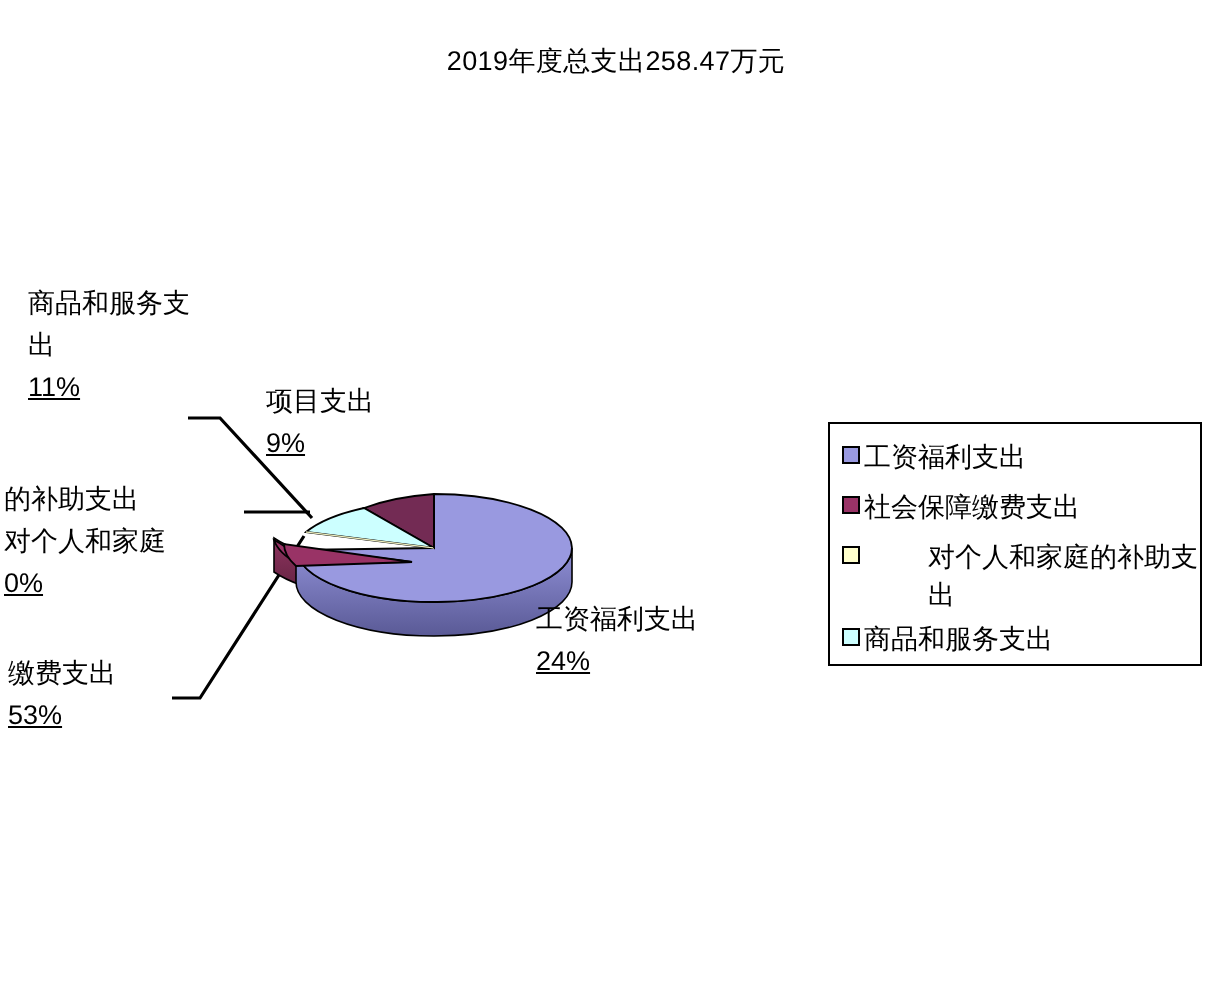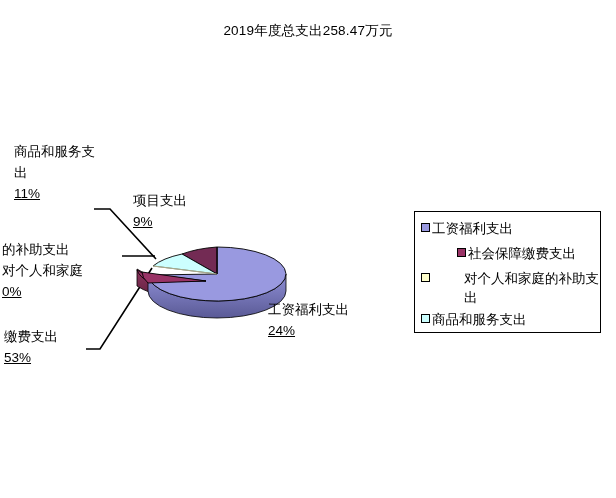--- a/index.html
+++ b/index.html
@@ -73,21 +73,21 @@
   }
   .legend-item {
     position: absolute;
     left: 6px;
     height: 20px;
     display: flex;
     align-items: flex-start;
     white-space: nowrap;
   }
   #legend-item-0 { top: 7px; }
-  #legend-item-1 { top: 32px; margin-left: 36px; }
+  #legend-item-1 { top: 32px; }
   #legend-item-2 { top: 57px; gap: 32px; }
   #legend-item-3 { top: 98px; }
 
   .legend-swatch {
     width: 9px;
     height: 9px;
     border: 1px solid #000000;
     box-sizing: border-box;
     margin-top: 4px;
     margin-right: 2px;

